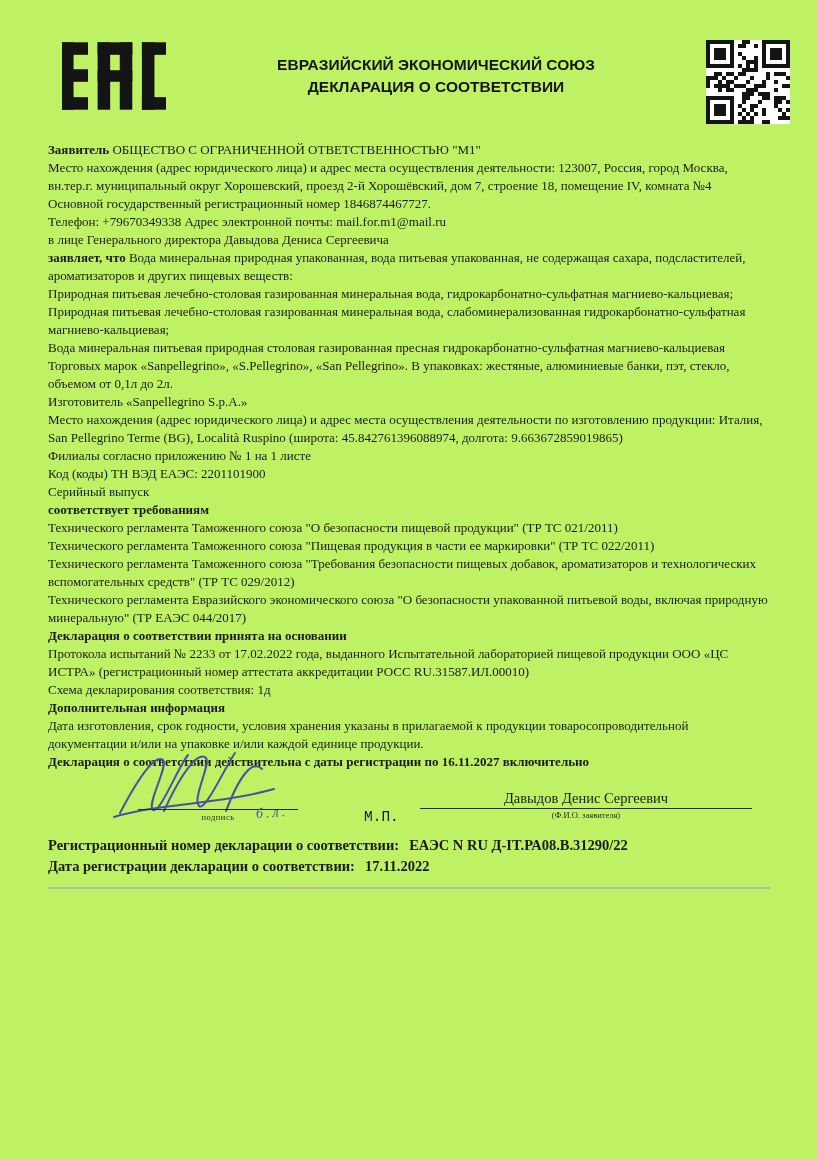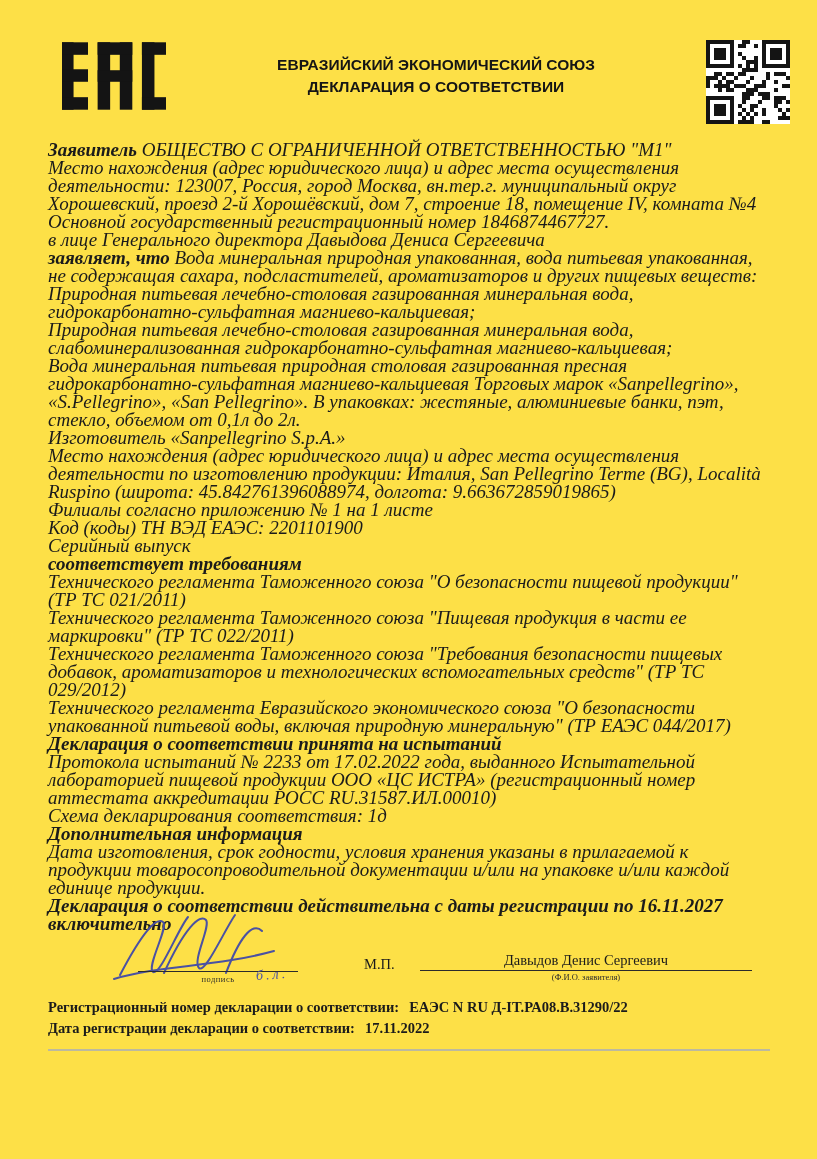--- a/index.html
+++ b/index.html
@@ -1,42 +1,42 @@
 <!DOCTYPE html>
 <html lang="ru"><head>
 <meta charset="utf-8">
 <style>
   html,body{margin:0;padding:0;background:#e8e8e8;}
   .page{
-    width:817px;height:1159px;background:#fde047;position:relative;
+    width:817px;height:1159px;background:#bef264;position:relative;
     margin:0 auto;overflow:hidden;color:#1b1b1b;
     font-family:"Liberation Serif","DejaVu Serif",serif;
   }
   
   .doc-header{display:flex;justify-content:space-between;align-items:flex-start;
     padding:40px 27px 0 62px;}
   .eac-logo{flex:0 0 auto;}
   .doc-title{flex:1 1 auto;text-align:center;padding-top:14px;
     font-family:"Liberation Sans","DejaVu Sans",sans-serif;
     font-weight:bold;font-size:15.5px;line-height:22px;color:#151515;}
   .qr{flex:0 0 auto;background:#fff;}
   
-  .content{margin:17px 47px 0 48px;font-size:19px;line-height:18px;font-style:italic;}
+  .content{margin:17px 47px 0 48px;font-size:13px;line-height:18px;}
   .content .para{margin:0;}
   .content b{font-weight:bold;}
   .validity{margin-top:16px;font-weight:bold;}
   
   .sig-block{position:relative;height:52px;margin:6px 47px 0 48px;font-size:14.5px;}
   .scribble{position:absolute;left:58px;top:-30px;pointer-events:none;}
   .sig-line{position:absolute;left:90px;top:32px;width:160px;border-bottom:1.5px solid #2b2b2b;}
   .sig-caption{position:absolute;left:90px;top:35px;width:160px;text-align:center;
     font-size:8.5px;color:#2b2b2b;letter-spacing:.5px;}
   .hand-note{position:absolute;left:208px;top:28px;font-size:14px;font-style:italic;
     color:#4a51a3;transform:rotate(-4deg);letter-spacing:3px;}
-  .stamp{position:absolute;left:316px;top:17px;}
+  .stamp{position:absolute;left:316px;top:32px;font-family:Liberation Mono, monospace;}
   .name-wrap{position:absolute;left:372px;top:0;width:332px;}
   .name-text{text-align:center;padding-top:13px;}
   .name-line{border-bottom:1.5px solid #2b2b2b;margin-top:1px;}
   .name-caption{text-align:center;font-size:8.5px;color:#2b2b2b;padding-top:1px;}
   
   .footer{margin:6px 47px 0 48px;font-weight:bold;font-size:14.5px;line-height:21px;}
   .footer .lbl{margin-right:10px;}
   .separator{margin:10px 47px 0 48px;border-top:2px solid #abafb5;opacity:.8;}
 </style>
 </head>
@@ -74,20 +74,21 @@
       </svg>
   </div>
 
   <div class="content">
     <div class="para">
       <b>Заявитель</b>
       <span>ОБЩЕСТВО С ОГРАНИЧЕННОЙ ОТВЕТСТВЕННОСТЬЮ "М1"</span>
     </div>
     <div class="para">Место нахождения (адрес юридического лица) и адрес места осуществления деятельности: 123007, Россия, город Москва, вн.тер.г. муниципальный округ Хорошевский, проезд 2-й Хорошёвский, дом 7, строение 18, помещение IV, комната №4</div>
     <div class="para">Основной государственный регистрационный номер 1846874467727.</div>
+    <div class="para">Телефон: +79670349338 Адрес электронной почты: mail.for.m1@mail.ru</div>
     <div class="para">в лице Генерального директора Давыдова Дениса Сергеевича</div>
     <div class="para">
       <b>заявляет, что</b>
       <span>Вода минеральная природная упакованная, вода питьевая упакованная, не содержащая сахара, подсластителей, ароматизаторов и других пищевых веществ:</span>
     </div>
     <div class="para">Природная питьевая лечебно-столовая газированная минеральная вода, гидрокарбонатно-сульфатная магниево-кальциевая;</div>
     <div class="para">Природная питьевая лечебно-столовая газированная минеральная вода, слабоминерализованная гидрокарбонатно-сульфатная магниево-кальциевая;</div>
     <div class="para">Вода минеральная питьевая природная столовая газированная пресная гидрокарбонатно-сульфатная магниево-кальциевая Торговых марок «Sanpellegrino», «S.Pellegrino», «San Pellegrino». В упаковках: жестяные, алюминиевые банки, пэт, стекло, объемом от 0,1л до 2л.</div>
     <div class="para">Изготовитель «Sanpellegrino S.p.A.»</div>
     <div class="para">Место нахождения (адрес юридического лица) и адрес места осуществления деятельности по изготовлению продукции: Италия, San Pellegrino Terme (BG), Località Ruspino (широта: 45.842761396088974, долгота: 9.663672859019865)</div>
@@ -95,21 +96,21 @@
     <div class="para">Код (коды) ТН ВЭД ЕАЭС: 2201101900</div>
     <div class="para">Серийный выпуск</div>
     <div class="para">
       <b>соответствует требованиям</b>
     </div>
     <div class="para">Технического регламента Таможенного союза "О безопасности пищевой продукции" (ТР ТС 021/2011)</div>
     <div class="para">Технического регламента Таможенного союза "Пищевая продукция в части ее маркировки" (ТР ТС 022/2011)</div>
     <div class="para">Технического регламента Таможенного союза "Требования безопасности пищевых добавок, ароматизаторов и технологических вспомогательных средств" (ТР ТС 029/2012)</div>
     <div class="para">Технического регламента Евразийского экономического союза "О безопасности упакованной питьевой воды, включая природную минеральную" (ТР ЕАЭС 044/2017)</div>
     <div class="para">
-      <b>Декларация о соответствии принята на испытаний</b>
+      <b>Декларация о соответствии принята на основании</b>
     </div>
     <div class="para">Протокола испытаний № 2233 от 17.02.2022 года, выданного Испытательной лабораторией пищевой продукции ООО «ЦС ИСТРА» (регистрационный номер аттестата аккредитации РОСС RU.31587.ИЛ.00010)</div>
     <div class="para">Схема декларирования соответствия: 1д</div>
     <div class="para">
       <b>Дополнительная информация</b>
     </div>
     <div class="para">Дата изготовления, срок годности, условия хранения указаны в прилагаемой к продукции товаросопроводительной документации и/или на упаковке и/или каждой единице продукции.</div>
     <div class="para validity">Декларация о соответствии действительна с даты регистрации по 16.11.2027 включительно</div>
   </div>
 

